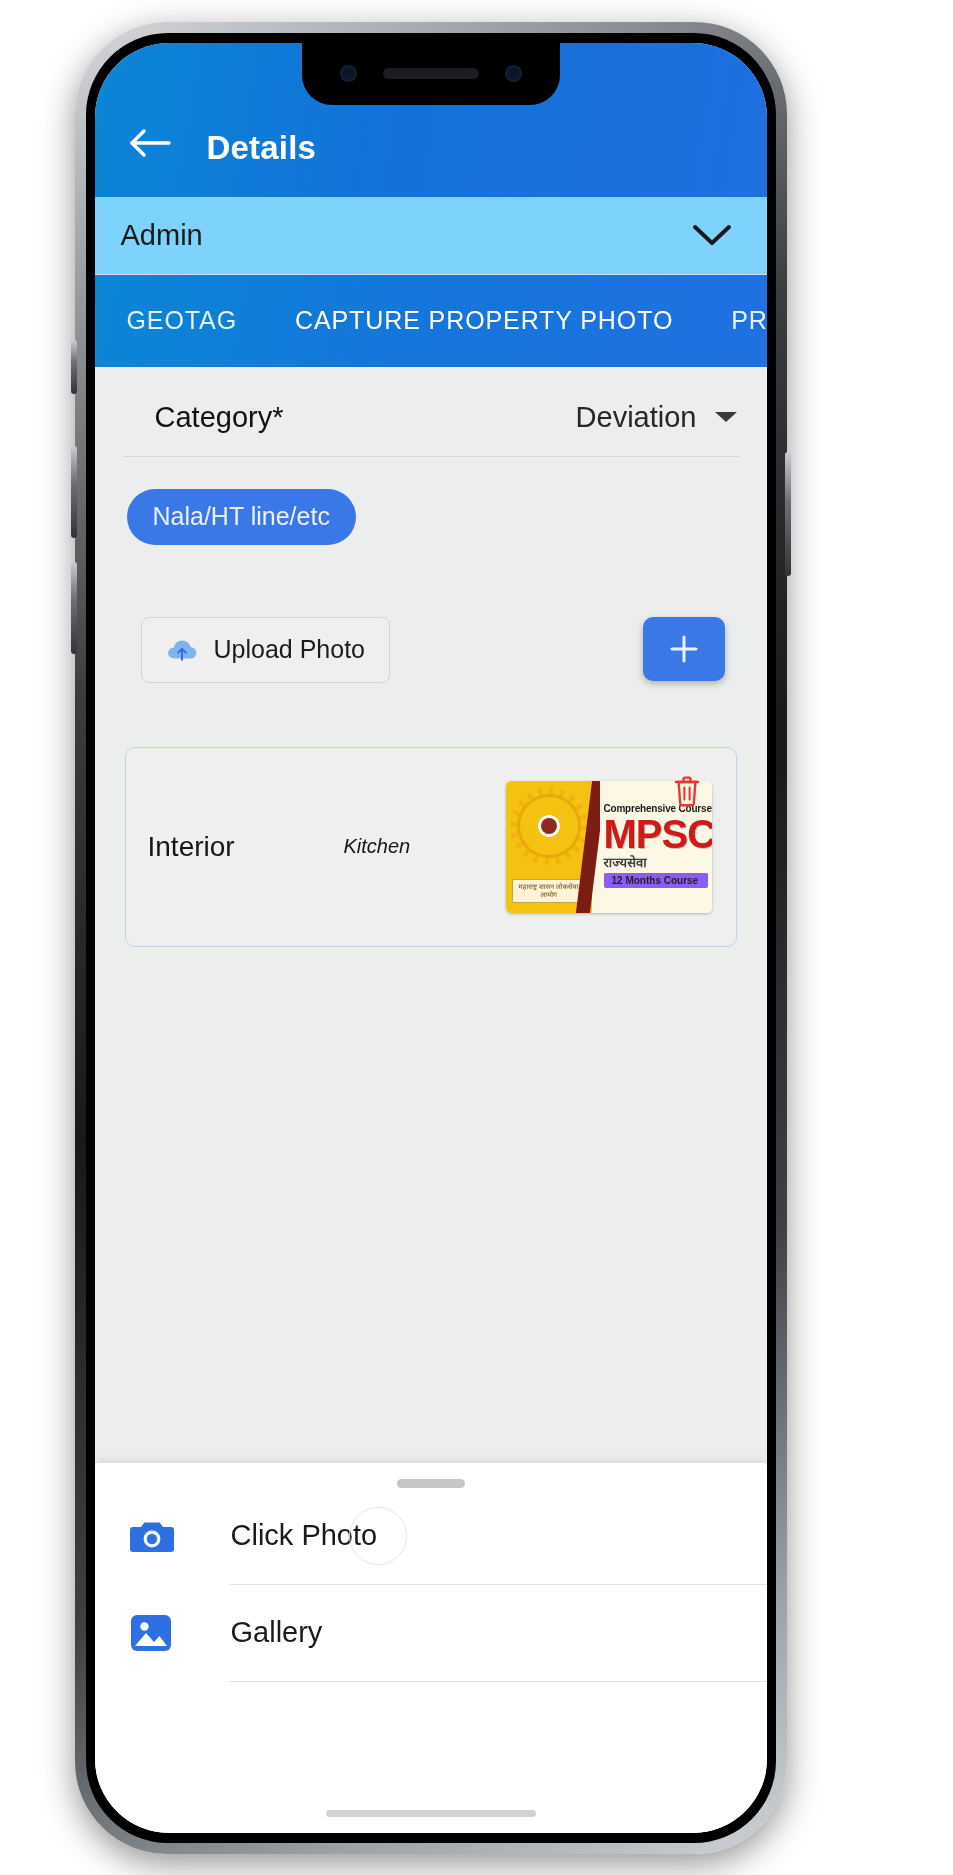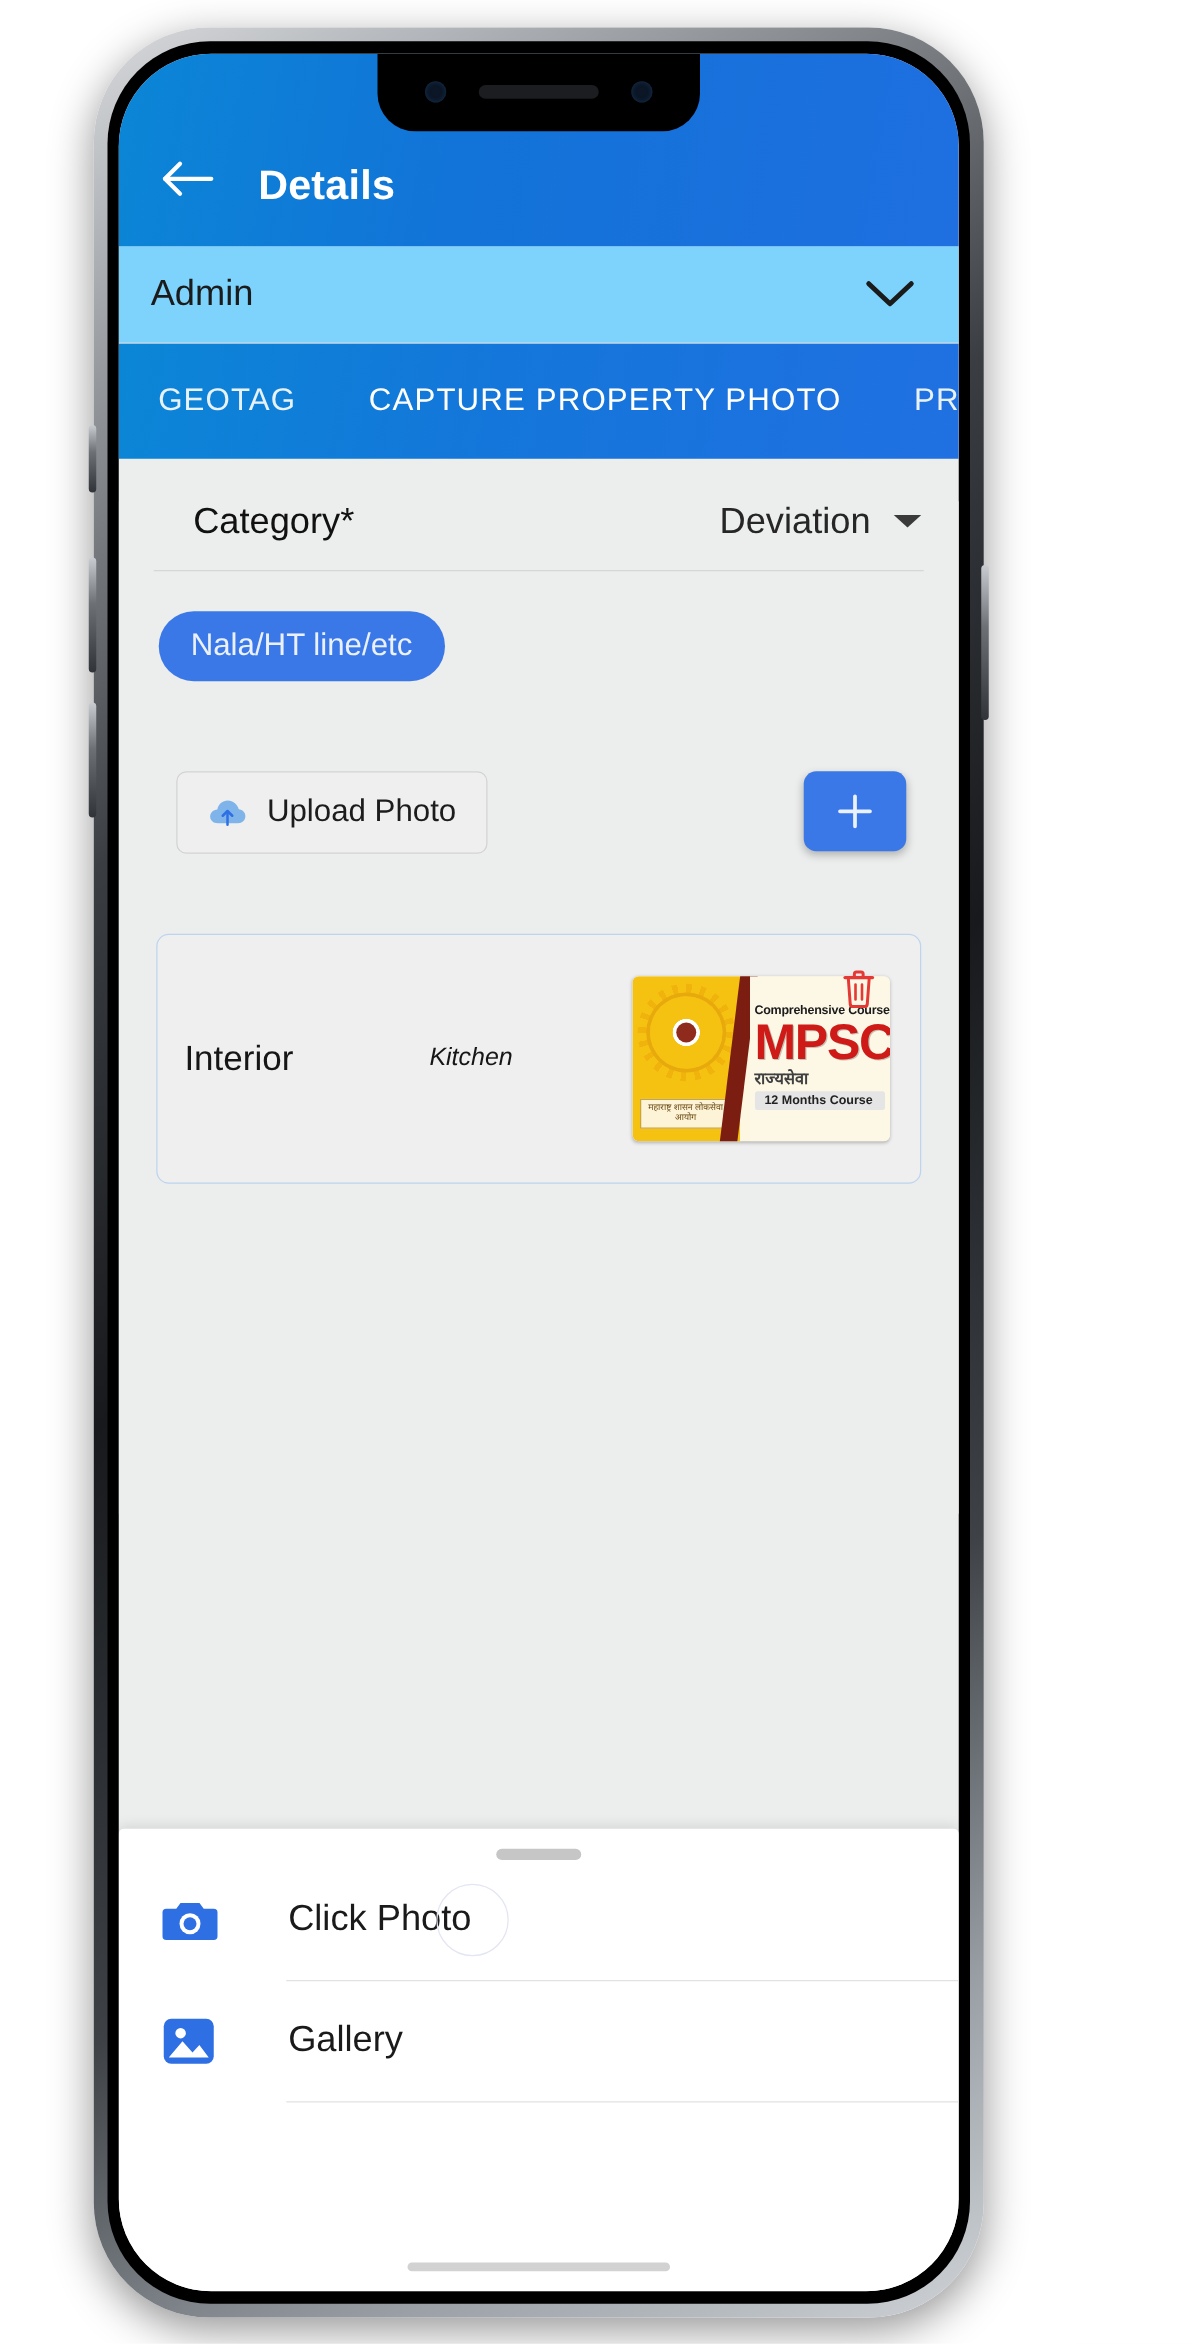--- a/index.html
+++ b/index.html
@@ -264,21 +264,21 @@
   .thumb .t-mpsc {
     font-size:40px; font-weight:bold; color:#cf1b17;
     line-height:.94; letter-spacing:-1px;
     text-shadow:1px 1px 0 rgba(0,0,0,.22);
   }
   .thumb .t-dev {
     font-size:13px; font-weight:bold; color:#404040; line-height:1;
   }
   .thumb .t-months {
     margin-top:2px;
-    background:#e5e5e5;
+    background:#8b5cf6;
     color:#222; font-size:10px; font-weight:bold;
     padding:2px 8px; border-radius:2px; white-space:nowrap;
   }
   .delete-icon {
     position:absolute; right:34px; top:26px;
   }
   .delete-icon svg { display:block; }
 
   
   .sheet {

